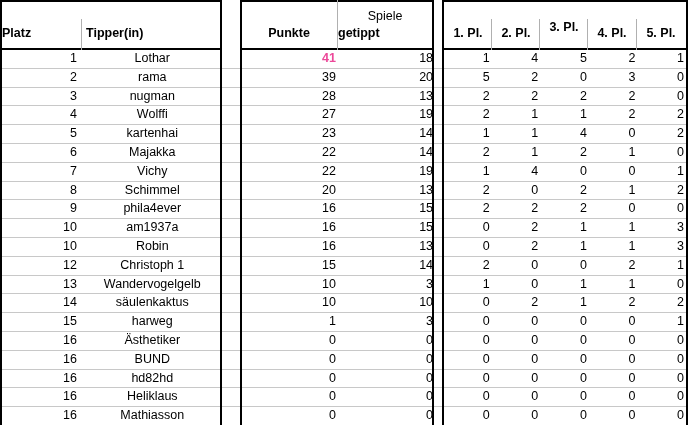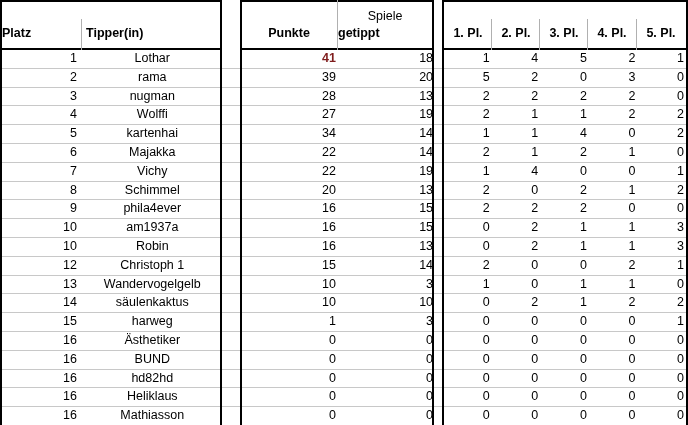--- a/index.html
+++ b/index.html
@@ -50,21 +50,21 @@
     line-height: 17.8px;
     font-size: 12.5px;
     padding: 0 4px 0 3px;
     border-bottom: 1px solid #c8c8c8;
     overflow: hidden;
     white-space: nowrap;
   }
   td.num { text-align: right; }
   td.name { text-align: center; padding-left: 5px; }
   td.sp { border-bottom: none; }
-  .highlight { color: #7f1d1d; font-weight: bold; }
+  .highlight { color: #ec4899; font-weight: bold; }
   
   .vline {
     position: absolute;
     width: 2px;
     background: #000;
   }
   .thin-v {
     position: absolute;
     width: 1px;
     background: #b0b0b0;
@@ -86,21 +86,21 @@
     <div style="position:absolute; left:2px; top:26px; width:78px; text-align:left; font-weight:bold; font-size:12.5px;">Platz</div>
     <div style="position:absolute; left:86px; top:26px; width:120px; text-align:left; font-weight:bold; font-size:12.5px;">Tipper(in)</div>
 
     <div style="position:absolute; left:242px; top:26px; width:94px; text-align:center; font-weight:bold; font-size:12.5px;">Punkte</div>
 
     <div style="position:absolute; left:338px; top:9px; width:94px; text-align:center; font-weight:normal; font-size:12.5px;">Spiele</div>
     <div style="position:absolute; left:338px; top:26px; width:94px; text-align:left; font-weight:bold; font-size:12.5px;">getippt</div>
 
     <div style="position:absolute; left:444px; top:26px; width:48px; text-align:center; font-weight:bold; font-size:12.5px;">1. Pl.</div>
     <div style="position:absolute; left:492px; top:26px; width:48px; text-align:center; font-weight:bold; font-size:12.5px;">2. Pl.</div>
-    <div style="position:absolute; left:540px; top:26px; width:48px; text-align:center; font-weight:bold; font-size:12.5px;">3. Pl.</div>
+    <div style="position:absolute; left:540px; top:20px; width:48px; text-align:center; font-weight:bold; font-size:12.5px;">3. Pl.</div>
     <div style="position:absolute; left:588px; top:26px; width:48px; text-align:center; font-weight:bold; font-size:12.5px;">4. Pl.</div>
     <div style="position:absolute; left:637px; top:26px; width:48px; text-align:center; font-weight:bold; font-size:12.5px;">5. Pl.</div>
 
     <div class="thin-v" style="left:491px; top:19px; height:31px;"></div>
     <div class="thin-v" style="left:539px; top:19px; height:31px;"></div>
     <div class="thin-v" style="left:587px; top:19px; height:31px;"></div>
     <div class="thin-v" style="left:636px; top:19px; height:31px;"></div>
     <div class="thin-v" style="left:337px; top:0px;  height:50px;"></div>
     <div class="thin-v" style="left:81px;  top:19px; height:31px;"></div>
   </div>
@@ -170,21 +170,21 @@
             <td class="num">2</td>
             <td class="num">1</td>
             <td class="num">1</td>
             <td class="num">2</td>
             <td class="num">2</td>
           </tr>
           <tr>
             <td class="num">5</td>
             <td class="name">kartenhai</td>
             <td class="sp"></td>
-            <td class="num">34</td>
+            <td class="num">23</td>
             <td class="num">14</td>
             <td class="sp"></td>
             <td class="num">1</td>
             <td class="num">1</td>
             <td class="num">4</td>
             <td class="num">0</td>
             <td class="num">2</td>
           </tr>
           <tr>
             <td class="num">6</td>

